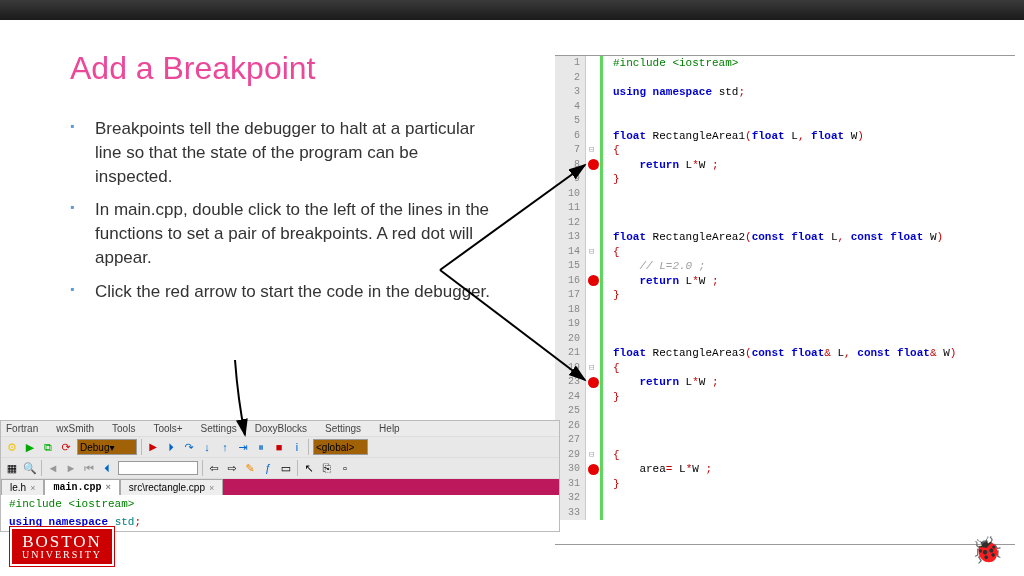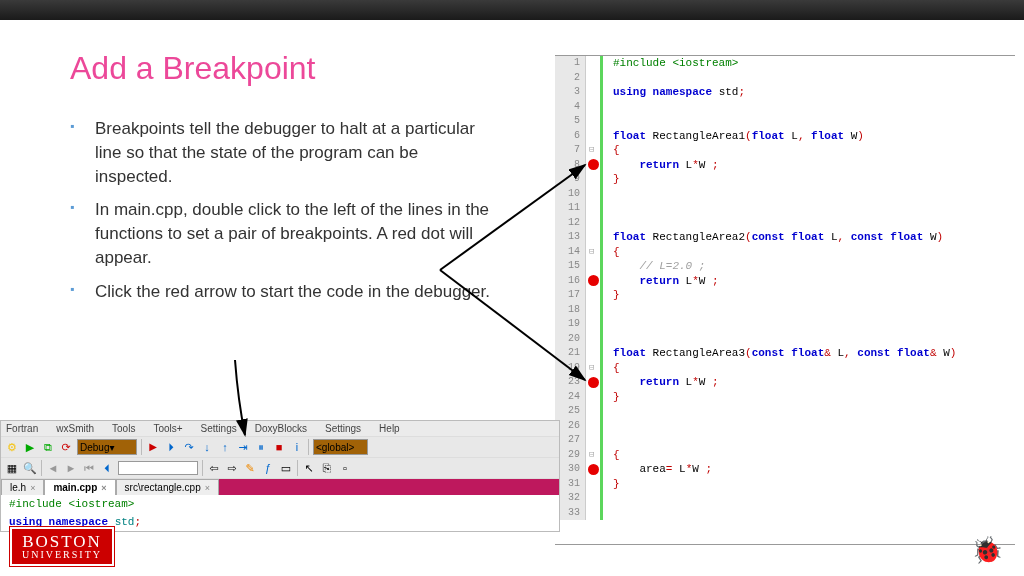--- a/index.html
+++ b/index.html
@@ -23,21 +23,21 @@
 .op { color: #c00000; }
 .brace { color: #c00000; }
 .toolbar-shot { position: absolute; top: 420px; left: 0; width: 560px; background: #f0f0f0; font-family: Tahoma, sans-serif; font-size: 10px; border: 1px solid #bbb; }
 .menu-row { background: #ebebeb; padding: 2px 5px; color: #444; border-bottom: 1px solid #ddd; }
 .menu-row span { margin-right: 18px; }
 .tb-row { display: flex; align-items: center; padding: 2px 4px; gap: 4px; border-bottom: 1px solid #ddd; background: #e8e8e8; }
 .ico { width: 14px; height: 14px; display: inline-block; font-size: 11px; text-align: center; line-height: 14px; }
 .debug-select { font-size: 10px; padding: 0 2px; background: #a16207; border: 1px solid #999; height: 16px; width: 60px; display: inline-flex; align-items: center; }
 .tab-row { display: flex; background: #be185d; padding: 0; }
 .tab { padding: 2px 8px; background: #eee; border: 1px solid #aaa; border-bottom: none; font-size: 10px; display: flex; align-items: center; gap: 4px; }
-.tab.active { background: #fff; font-weight: bold; }
+.tab.active { background: #fff; font-weight: bold; font-family: Liberation Mono, monospace; }
 .tab-close { color: #888; font-size: 9px; }
 .code-preview { background: #fff; padding: 3px 8px; font-family: 'Courier New', monospace; font-size: 11px; }
 .bu-logo { position: absolute; bottom: 10px; left: 10px; background: #c00; color: #fff; padding: 4px 10px; font-family: 'Times New Roman', serif; text-align: center; line-height: 1; border: 2px solid #fff; outline: 1px solid #c00; margin-top: 44px; }
 .bu-logo .bu1 { font-size: 17px; letter-spacing: 2px; }
 .bu-logo .bu2 { font-size: 10px; letter-spacing: 2px; }
 .ladybug { position: absolute; bottom: 10px; right: 20px; font-size: 26px; }
 svg.arrows { position: absolute; top: 0; left: 0; pointer-events: none; }
 .red-tri { color: #c00; font-size: 10px; }
 .sep { width: 1px; height: 16px; background: #bbb; }
 </style>

